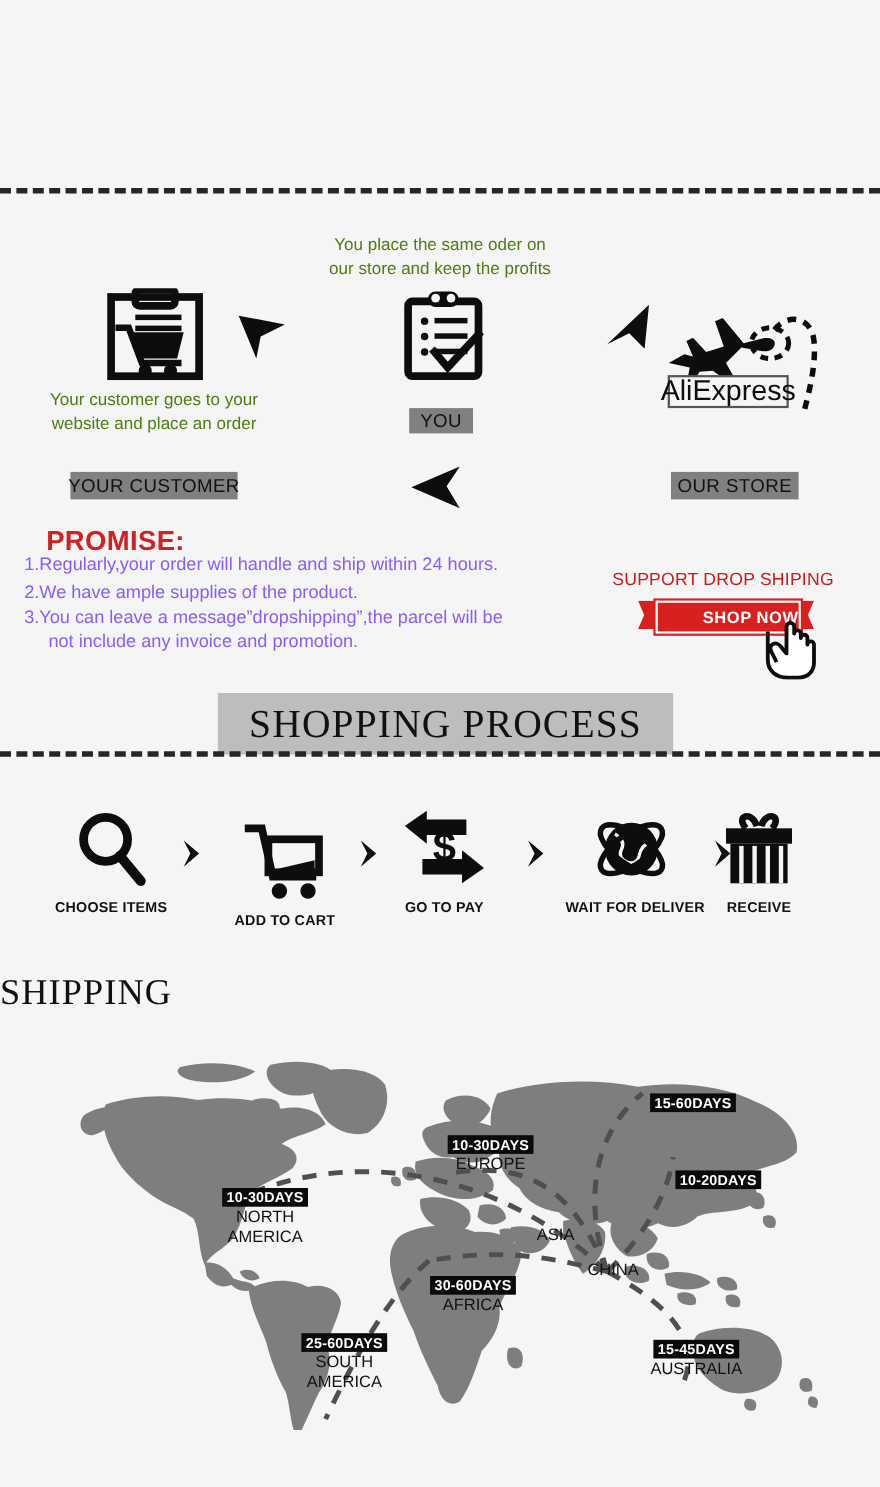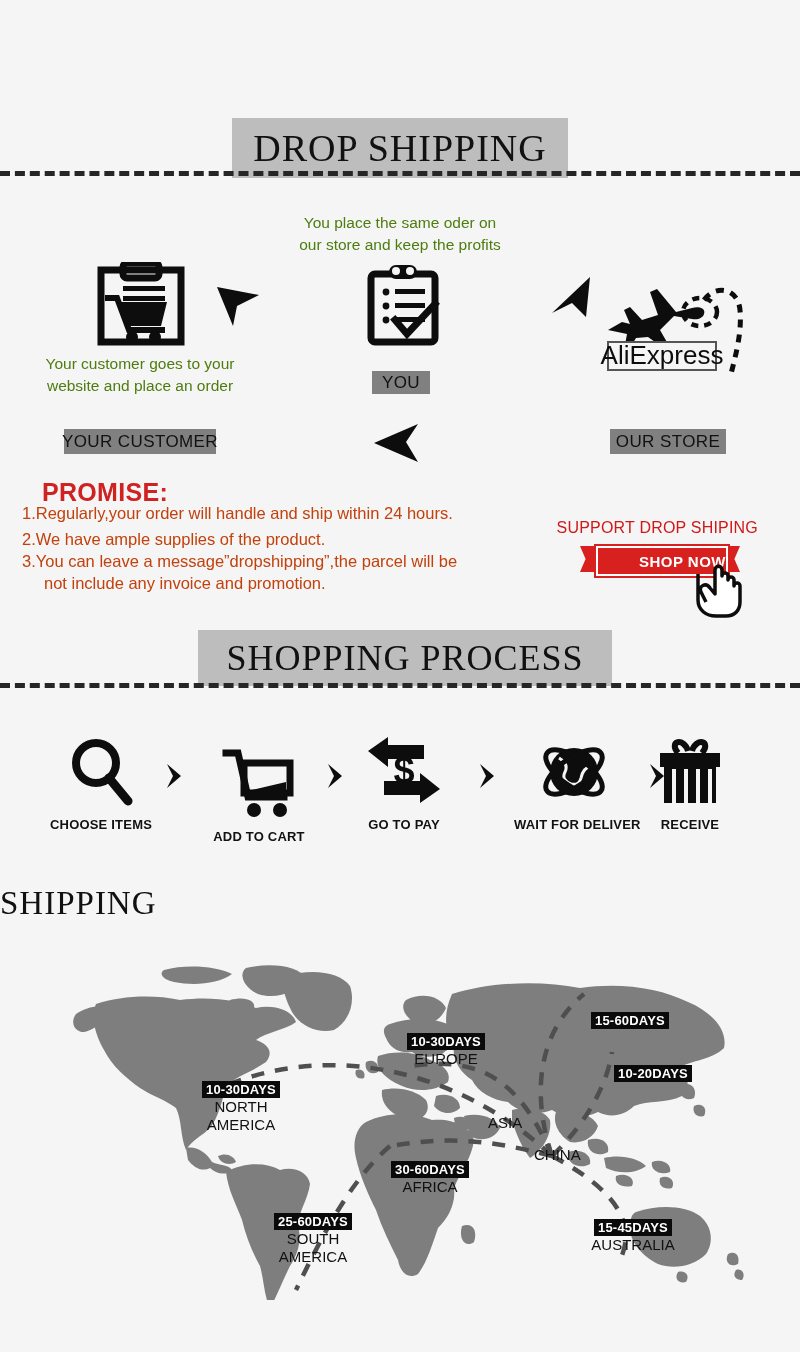--- a/index.html
+++ b/index.html
@@ -53,21 +53,21 @@
   #badge-our-store{left:610px;top:429px;width:116px;height:25px;}
 
   .icon-abs{position:absolute;}
 
   
   #promise-title{
     position:absolute;left:22px;top:478px;
     font-size:25px;color:#cf2222;font-weight:bold;letter-spacing:.3px;margin-left:20px;
   }
   .promise-line{
-    position:absolute;left:22px;font-size:16.5px;color:#c2410c;white-space:nowrap;
+    position:absolute;left:22px;font-size:16.5px;color:#8b5cf6;white-space:nowrap;
   }
   #promise-1{top:504px;}
   #promise-2{top:530px;}
   #promise-3{top:552px;}
   #promise-3b{top:574px;left:44px;}
 
   
   #support-text{
     position:absolute;left:548px;top:519px;width:210px;text-align:right;
     color:#d01818;font-size:16px;letter-spacing:.2px;white-space:nowrap;
@@ -125,23 +125,20 @@
   .region-red{color:#d81e1e;}
   .label-plain{
     position:absolute;font-size:15px;color:#111;white-space:nowrap;
   }
 </style>
 </head>
 <body>
 
 <div class="page">
 
-  <div class="banner" id="banner-drop">
-    <span>DROP SHIPPING</span>
-  </div>
   <div class="dashline" id="divider-1"></div>
 
   <div class="flow-caption" id="caption-you">
     <div>You place the same oder on</div>
     <div>our store and keep the profits</div>
   </div>
 
   <div class="flow-caption" id="caption-customer">
     <div>Your customer goes to your</div>
     <div>website and place an order</div>
@@ -444,21 +441,21 @@
     <div class="map-label" style="left:336px;top:72px;width:100px;">
       <span class="days">10-30DAYS</span>
       <span class="region">EUROPE</span>
     </div>
 
     <div class="map-label" style="left:320px;top:200px;width:100px;">
       <span class="days">30-60DAYS</span>
       <span class="region">AFRICA</span>
     </div>
 
-    <div class="map-label" style="left:520px;top:34px;width:100px;margin-top:17px;">
+    <div class="map-label" style="left:520px;top:34px;width:100px;">
       <span class="days">15-60DAYS</span>
     </div>
 
     <div class="map-label" style="left:543px;top:104px;width:100px;">
       <span class="days">10-20DAYS</span>
     </div>
 
     <div class="map-label" style="left:518px;top:258px;width:110px;">
       <span class="days">15-45DAYS</span>
       <span class="region">AUSTRALIA</span>

